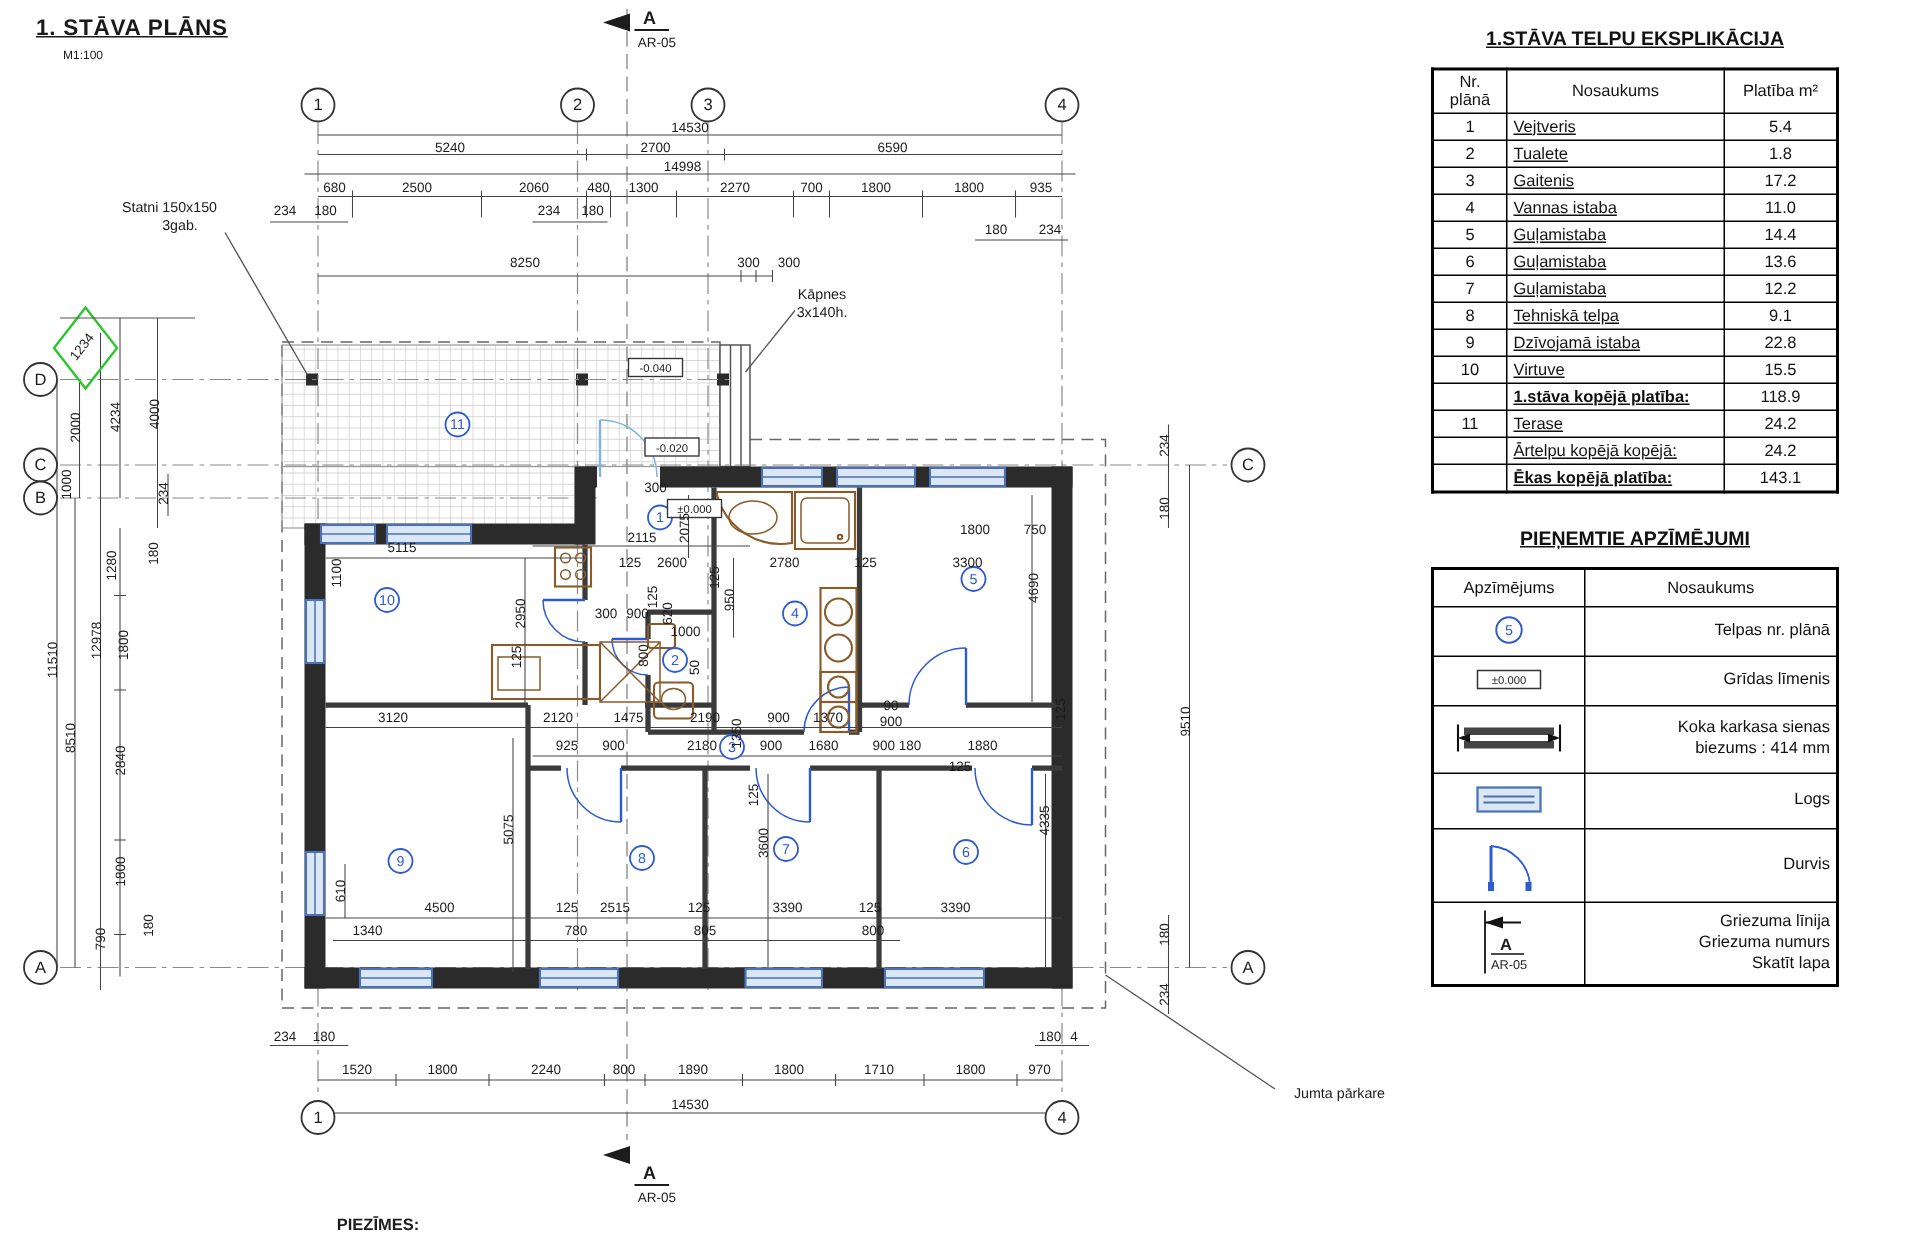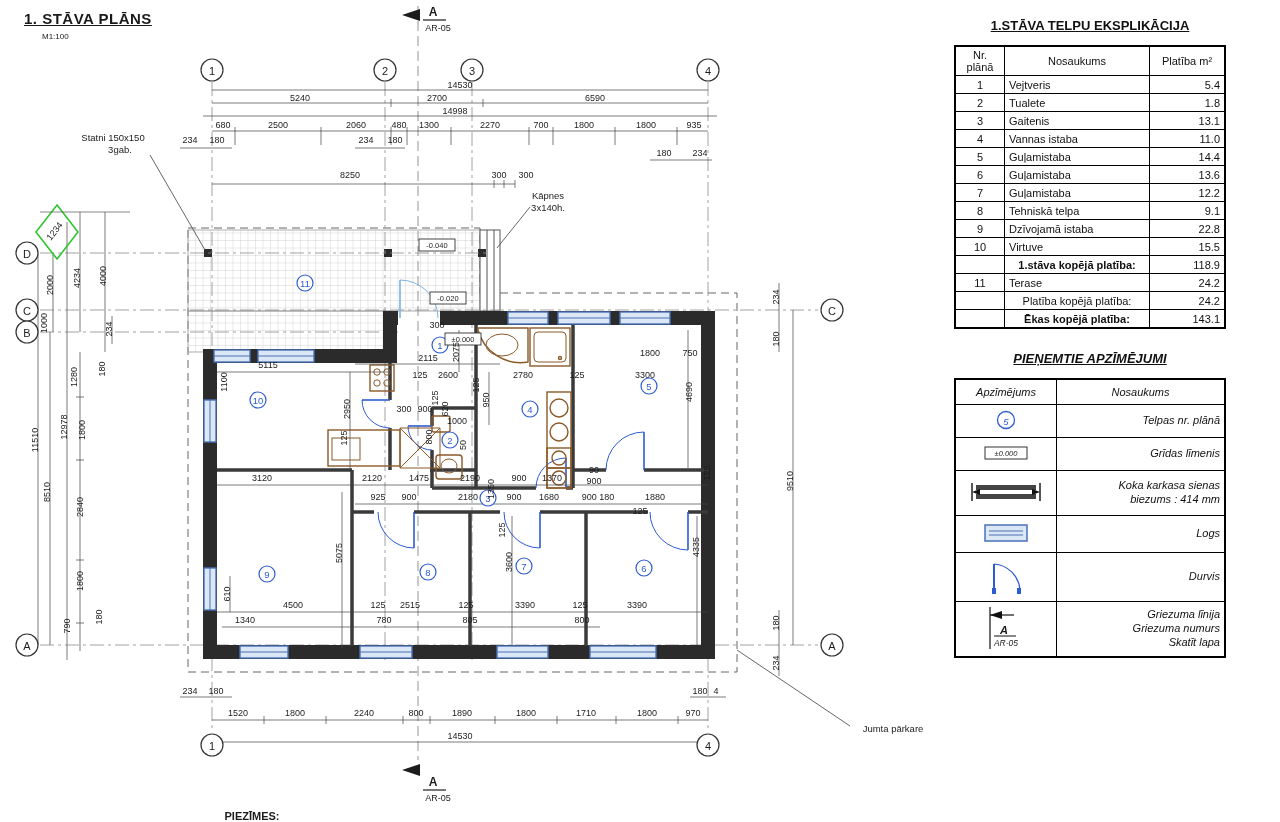--- a/index.html
+++ b/index.html
@@ -15,26 +15,26 @@
   .right-panel{position:absolute;left:942px;top:18px;width:272px;margin-left:12px;}
   .panel-heading{font-size:13px;font-weight:bold;text-align:center;text-decoration:underline;
     color:#111;margin:0 0 12px 0;}
   table{border-collapse:collapse;width:100%;table-layout:fixed;}
   .expl-table, .legend-table{border:2px solid #000;}
   .expl-table td,.expl-table th,.legend-table td,.legend-table th{
     border:1px solid #000;font-size:11px;color:#111;padding:1px 4px;overflow:hidden;}
   .expl-table th{font-weight:normal;text-align:center;height:26px;}
   .expl-table td{height:15px;}
   .col-nr{width:40px;text-align:center;}
-  .col-area{width:66px;text-align:right;}
-  .cell-name{text-align:left;}
+  .col-area{width:66px;text-align:center;}
+  .cell-name{text-align:left;text-decoration:underline;}
   .row-bold td{font-weight:bold;}
   .row-bold td.col-area{font-weight:normal;}
-  .sum-center{text-align:center;}
-  .legend-wrap{margin-top:22px;font-style:italic;}
+  .sum-center{}
+  .legend-wrap{margin-top:22px;}
   .legend-table th{font-weight:normal;height:22px;}
   .legend-sym{width:92px;text-align:center;vertical-align:middle;}
   .legend-lbl{text-align:right;white-space:pre-line;line-height:1.25;}
 
   
   text.dim{font-family:"Liberation Sans",sans-serif;font-size:9px;fill:#1c1c1c;text-anchor:middle;}
   text.ann{font-size:9.5px;}
   text.ann-bold{font-size:11px;font-weight:bold;}
   text.section-letter{font-size:12px;font-weight:bold;}
   text.section-sheet{font-size:9px;}
@@ -455,21 +455,21 @@
             <td class="col-area">5.4</td>
           </tr>
         <tr>
             <td class="col-nr">2</td>
             <td class="cell-name">Tualete</td>
             <td class="col-area">1.8</td>
           </tr>
         <tr>
             <td class="col-nr">3</td>
             <td class="cell-name">Gaitenis</td>
-            <td class="col-area">13.1</td>
+            <td class="col-area">17.2</td>
           </tr>
         <tr>
             <td class="col-nr">4</td>
             <td class="cell-name">Vannas istaba</td>
             <td class="col-area">11.0</td>
           </tr>
         <tr>
             <td class="col-nr">5</td>
             <td class="cell-name">Guļamistaba</td>
             <td class="col-area">14.4</td>
@@ -504,21 +504,21 @@
             <td class="cell-name sum-center">1.stāva kopējā platība:</td>
             <td class="col-area">118.9</td>
           </tr>
         <tr>
             <td class="col-nr">11</td>
             <td class="cell-name">Terase</td>
             <td class="col-area">24.2</td>
           </tr>
         <tr>
             <td class="col-nr"></td>
-            <td class="cell-name sum-center">Platība kopējā platība:</td>
+            <td class="cell-name sum-center">Ārtelpu kopējā kopējā:</td>
             <td class="col-area">24.2</td>
           </tr>
         <tr class="row-bold">
             <td class="col-nr"></td>
             <td class="cell-name sum-center">Ēkas kopējā platība:</td>
             <td class="col-area">143.1</td>
           </tr>
       </tbody>
     </table>
 

